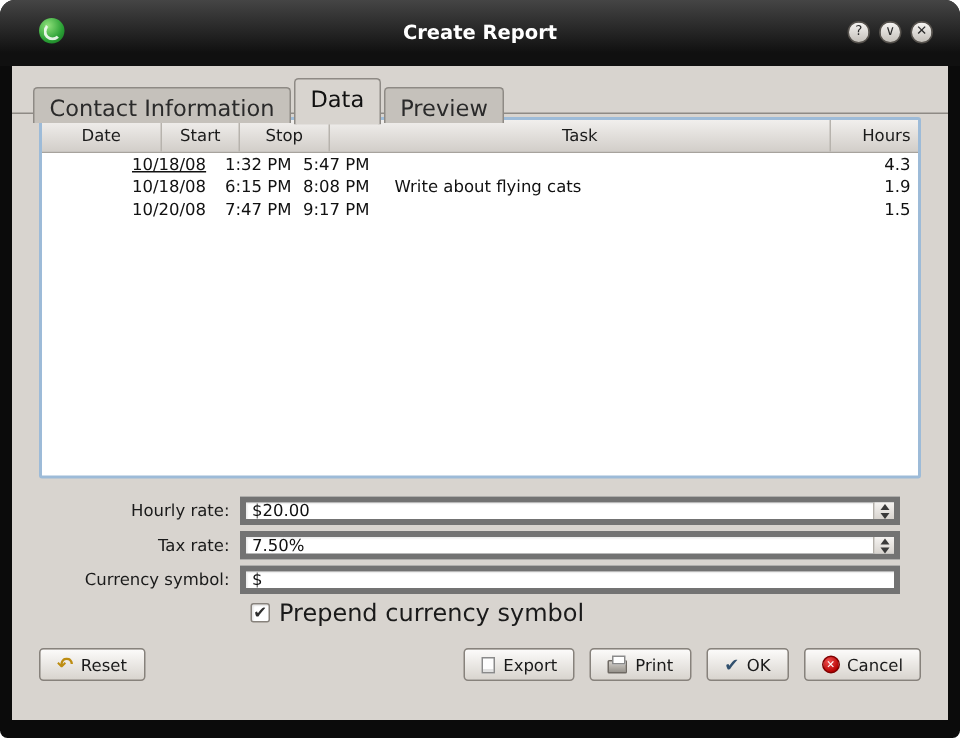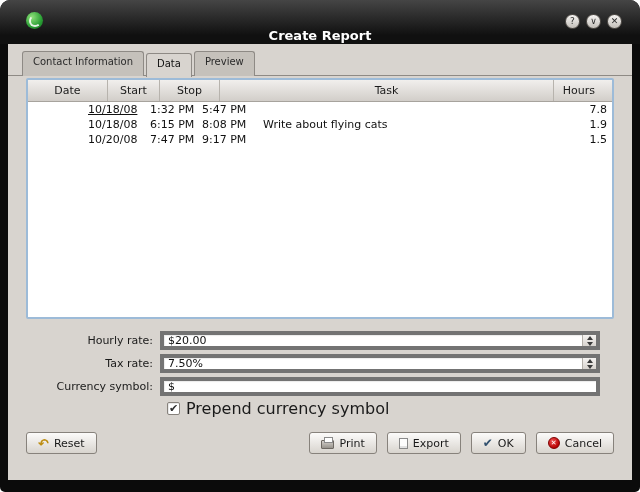--- a/index.html
+++ b/index.html
@@ -6,53 +6,53 @@
   html,body { width:640px; height:492px; background:#ffffff; font-family:"DejaVu Sans", sans-serif; }
 
   .window {
     position:relative; width:640px; height:492px;
     background:#0b0b0b; border-radius:10px 10px 5px 5px; overflow:hidden;
   }
 
   
   .titlebar { position:absolute; top:0; left:0; right:0; height:44px;
     background:linear-gradient(#454545, #101010 80%); }
-  .title { position:absolute; top:13px; left:0; right:0; height:44px;
+  .title { position:absolute; top:0; left:0; right:0; height:44px;
     display:flex; align-items:center; justify-content:center;
     color:#ffffff; font-size:13px; font-weight:bold; }
   .app-icon { position:absolute; top:12px; left:26px; width:17px; height:17px; border-radius:50%;
     background:radial-gradient(circle at 35% 30%, #8fe07a, #2aa035 60%, #156b20); }
   .app-icon::after { content:""; position:absolute; top:3px; left:3px; width:8px; height:8px;
     border:2px solid rgba(255,255,255,.85); border-radius:50%;
     border-top-color:transparent; border-right-color:transparent; }
   .tb-controls { position:absolute; top:14px; right:18px; display:flex; gap:6px; }
   .tb-btn { width:15px; height:15px; border-radius:50%;
     background:linear-gradient(#f6f4f2, #c3bfb9); border:1px solid #56524d;
     color:#2b2b2b; font-size:9px; line-height:13px; text-align:center; }
 
   
   .dlg-body { position:absolute; left:8px; right:8px; top:44px; bottom:12px;
     background:#d8d4cf; color:#1a1a1a; }
 
   
   .nbline { position:absolute; top:31px; left:0; right:0; border-top:1px solid #8e8a85; z-index:1; }
   .tabs { position:absolute; top:6px; left:14px; display:flex; align-items:flex-end; z-index:2; }
-  .tab { font-size:10px; padding:4px 10px 9px; background:#c5c1bb;
+  .tab { font-size:15px; padding:4px 10px 1px; background:#c5c1bb;
     border:1px solid #8e8a85; border-bottom:none; border-radius:3px 3px 0 0;
     margin-right:2px; position:relative; top:1px; color:#2a2a2a; }
   .tab.active { background:#d8d4cf; padding-bottom:8px; top:2px; color:#111; }
 
   
   .tableview { position:absolute; left:18px; right:18px; top:34px; height:241px;
     background:#ffffff; border:2px solid #9dbbd8; border-radius:2px; overflow:hidden; }
   .thead { display:flex; height:22px;
     background:linear-gradient(#f1efed, #d2cec9); border-bottom:1px solid #a7a39d; }
   .hcell { font-size:11px; color:#1b1b1b; display:flex; align-items:center;
     justify-content:center; border-right:1px solid #b7b3ad; }
-  .hcell:last-child { border-right:none; justify-content:flex-end; padding-right:17px; }
+  .hcell:last-child { border-right:none; justify-content:flex-end; padding-right:5px; }
   .trow { display:flex; height:15px; align-items:center; font-size:11px; color:#111;margin-left:40px; }
   .cell { display:flex; align-items:center; overflow:hidden; white-space:nowrap; }
   .c0 { width:80px; } .c1 { width:52px; } .c2 { width:60px; } .c3 { flex:1;text-align:center; } .c4 { width:58px; }
   .cell.c0 { padding-left:20px; }
   .cell.c1, .cell.c2 { padding-left:2px; }
   .cell.c3 { padding-left:3px; }
   .cell.c4 { justify-content:flex-end; padding-right:5px; }
   .cell.focused { text-decoration:underline; }
 
   
@@ -132,21 +132,21 @@
           <div class="hcell c2">Stop</div>
           <div class="hcell c3">Task</div>
           <div class="hcell c4">Hours</div>
         </div>
       <div id="tbody">
           <div class="trow">
             <div class="cell c0 focused">10/18/08</div>
             <div class="cell c1">1:32 PM</div>
             <div class="cell c2">5:47 PM</div>
             <div class="cell c3"></div>
-            <div class="cell c4">7.8</div>
+            <div class="cell c4">4.3</div>
           </div>
           <div class="trow">
             <div class="cell c0">10/18/08</div>
             <div class="cell c1">6:15 PM</div>
             <div class="cell c2">8:08 PM</div>
             <div class="cell c3">Write about flying cats</div>
             <div class="cell c4">1.9</div>
           </div>
           <div class="trow">
             <div class="cell c0">10/20/08</div>
@@ -198,28 +198,28 @@
 
     </div>
 
     <div class="actionbar">
       <div class="btn">
         <span class="ico-reset">↶</span>
         <span>Reset</span>
       </div>
       <div class="spacer"></div>
       <div class="btn">
+        <span class="ico-doc"></span>
+        <span>Export</span>
+      </div>
+      <div class="btn">
         <span class="ico-print"></span>
         <span>Print</span>
       </div>
       <div class="btn">
-        <span class="ico-doc"></span>
-        <span>Export</span>
-      </div>
-      <div class="btn">
         <span class="ico-ok">✔</span>
         <span>OK</span>
       </div>
       <div class="btn">
         <span class="ico-cancel">✕</span>
         <span>Cancel</span>
       </div>
     </div>
 
   </div>

